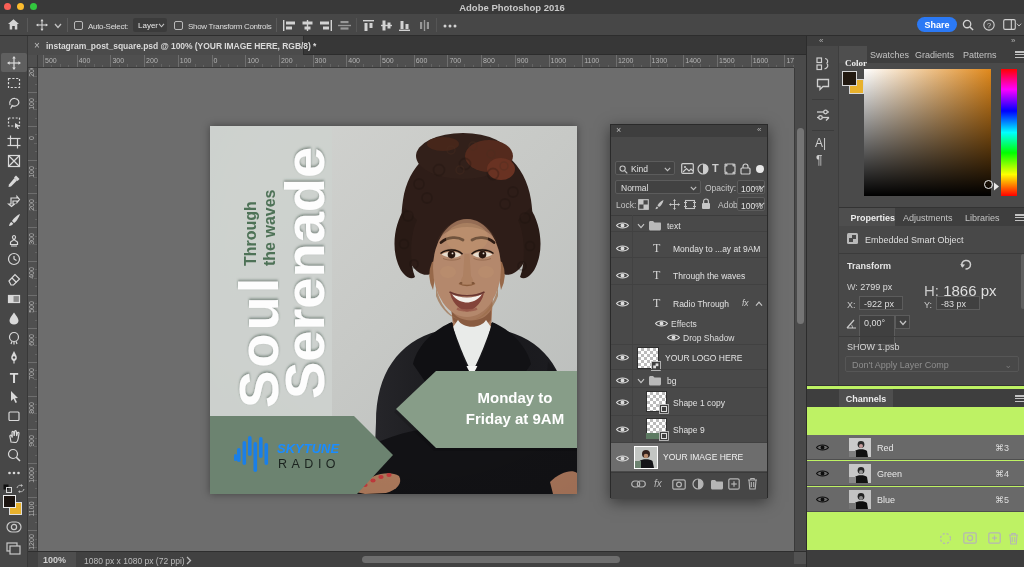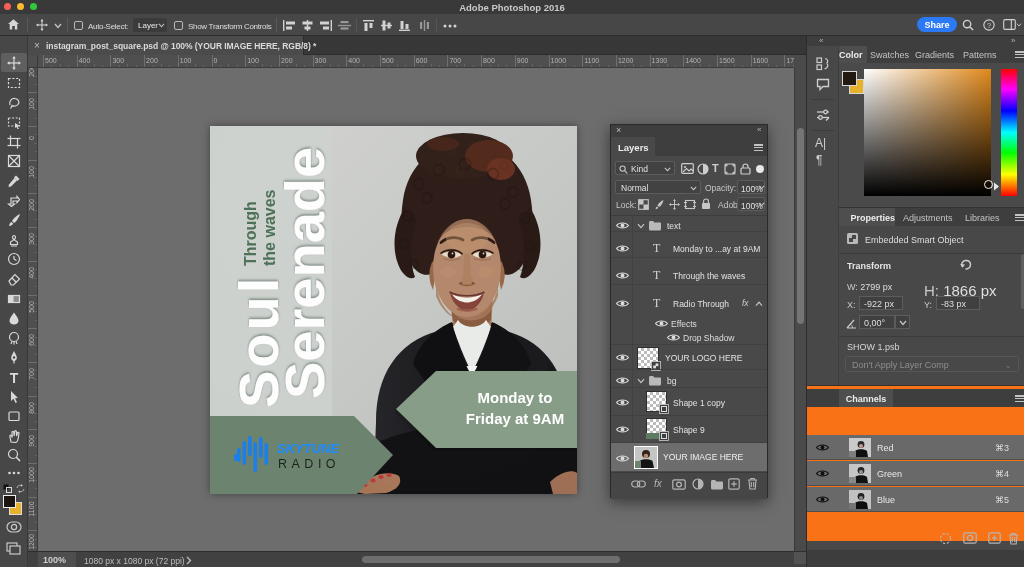--- a/index.html
+++ b/index.html
@@ -613,21 +613,21 @@
             <circle cx="4.5" cy="9.5" r="1.8" fill="#484848"></circle>
             <path d="M10 12.5 L13 9.5 L10 12.5 Z"></path>
           </g>
         </svg>
 <div class="ab" style="left:5px;top:84px;width:22px;height:1px;background:#3c3c3c;"></div>
 <div class="ab" style="left:8px;top:90px;font-size:12px;color:#cfcfcf;">A|</div>
 <div class="ab" style="left:9px;top:107px;font-size:12px;color:#cfcfcf;">¶</div>
 </div>
 <div class="ab" style="left:32px;top:10px;width:186px;height:161px;background:#4a4a4a;">
 <div class="ab" style="left:0;top:0;width:186px;height:17px;background:#3e3e3e;">
-<div class="ab" style="left:0;top:0;width:28px;height:17px;background:#4e4e4e;color:#ededed;font-size:9px;font-weight:bold;text-align:left;padding-top:4px;">Color</div>
+<div class="ab" style="left:0;top:0;width:28px;height:17px;background:#4e4e4e;color:#ededed;font-size:9px;font-weight:bold;text-align:right;padding-top:12px;font-family:Liberation Serif, serif;">Color</div>
 <div class="ab" style="left:31px;top:4px;color:#c3c3c3;font-size:9px;">Swatches</div>
 <div class="ab" style="left:76px;top:4px;color:#c3c3c3;font-size:9px;">Gradients</div>
 <div class="ab" style="left:124px;top:4px;color:#c3c3c3;font-size:9px;">Patterns</div>
 <div class="ab" style="left:176px;top:5px;width:9px;height:7px;border-top:2px solid #c3c3c3;border-bottom:1px solid #c3c3c3;">
             <div style="margin-top:1px;height:1px;background:#c3c3c3;"></div>
           </div>
 </div>
 <div class="ab" style="left:10px;top:33px;width:15px;height:15px;background:#e8b12c;border:1px solid #d8d8d8;"></div>
 <div class="ab" style="left:3px;top:25px;width:15px;height:15px;background:#221910;border:1px solid #d8d8d8;"></div>
 <div class="ab" style="left:25px;top:23px;width:127px;height:127px;background:linear-gradient(to bottom, rgba(0,0,0,0) 0%, #000 100%), linear-gradient(to right, #fff 0%, #e0891c 100%);"></div>
@@ -661,32 +661,32 @@
 <div class="ab" style="left:8px;top:74px;font-size:9px;color:#c9c9c9;">W: <span style="color:#dedede">2799 px</span></div>
 <div class="ab" style="left:85px;top:74px;font-size:15px;color:#c9c9c9;">H: <span style="color:#dedede">1866 px</span></div>
 <div class="ab" style="left:8px;top:92px;font-size:9px;color:#c9c9c9;">X:</div>
 <div class="ab" style="left:20px;top:88px;width:44px;height:14px;background:#404040;border:1px solid #5c5c5c;font-size:9px;color:#dedede;padding:2px 0 0 4px;">-922 px</div>
 <div class="ab" style="left:85px;top:92px;font-size:9px;color:#c9c9c9;">Y:</div>
 <div class="ab" style="left:97px;top:88px;width:44px;height:14px;background:#404040;border:1px solid #5c5c5c;font-size:9px;color:#dedede;padding:2px 0 0 4px;">-83 px</div>
 <svg class="ic" style="left:7px;top:110px" width="12" height="11" viewBox="0 0 12 11">
           <path d="M1 10 L10 10 M1 10 L8 2" stroke="#c9c9c9" stroke-width="1.2" fill="none"></path>
           <path d="M6.5 10 C6.5 8 5.5 6.5 4 6" stroke="#c9c9c9" stroke-width="1" fill="none"></path>
         </svg>
-<div class="ab" style="left:20px;top:107px;width:36px;height:14px;background:#404040;border:1px solid #5c5c5c;font-size:9px;color:#dedede;padding:2px 0 0 4px;">0,00°</div>
+<div class="ab" style="left:20px;top:107px;width:36px;height:30px;background:#404040;border:1px solid #5c5c5c;font-size:9px;color:#dedede;padding:2px 0 0 4px;">0,00°</div>
 <div class="ab" style="left:56px;top:107px;width:15px;height:14px;background:#404040;border:1px solid #5c5c5c;">
           <svg style="margin:4px 0 0 3px" width="8" height="6" viewBox="0 0 8 6">
             <path d="M1 1 L4 4.5 L7 1" stroke="#c2c2c2" stroke-width="1.2" fill="none"></path>
           </svg>
         </div>
 <div class="ab" style="left:0px;top:128px;width:186px;height:1px;background:#3b3b3b;"></div>
 <div class="ab" style="left:8px;top:134px;font-size:9px;color:#d6d6d6;">SHOW 1.psb</div>
 <div class="ab" style="left:6px;top:148px;width:174px;height:16px;border:1px solid #565656;border-radius:2px;font-size:9px;color:#8e8e8e;padding:3px 0 0 6px;">Don't Apply Layer Comp<span style="float:right;margin-right:6px;color:#777;">⌄</span></div>
 <div class="ab" style="left:182px;top:46px;width:4px;height:55px;background:#5f5f5f;border-radius:2px;"></div>
 </div>
-<div class="ab" style="left:0px;top:349px;width:218px;height:156px;background:#f97316;border-top:1px solid #333;">
+<div class="ab" style="left:0px;top:349px;width:218px;height:182px;background:#bef264;border-top:1px solid #333;">
 <div class="ab" style="left:0;top:3px;width:218px;height:18px;background:#3e3e3e;">
 <div class="ab" style="left:32px;top:0;width:54px;height:18px;background:#4e4e4e;color:#ededed;font-size:9px;font-weight:bold;text-align:center;padding-top:5px;">Channels</div>
 <div class="ab" style="left:208px;top:6px;width:9px;height:7px;border-top:2px solid #c3c3c3;border-bottom:1px solid #c3c3c3;">
             <div style="margin-top:1px;height:1px;background:#c3c3c3;"></div>
           </div>
 </div>
 <div class="ab" style="left:0;top:49px;width:218px;height:25px;background:#696969;border-bottom:1px solid #4e4e4e;">
 <svg class="ic" style="left:9px;top:8px" width="13" height="9" viewBox="0 0 13 9">
             <path d="M0.5 4.5 C3 1.2 10 1.2 12.5 4.5 C10 7.8 3 7.8 0.5 4.5 Z" stroke="#0f0f0f" stroke-width="1.1" fill="none"></path>
             <circle cx="6.5" cy="4.5" r="1.9" fill="#0f0f0f"></circle>
@@ -747,26 +747,20 @@
           <path d="M1 3 H10 M2 3 L2.8 12 H8.2 L9 3 M3.8 3 V1.5 H7.2 V3 M4.3 5 V10 M6.7 5 V10" stroke="#b5b5b5" stroke-width="1.1" fill="none"></path>
         </svg>
 <div class="ab" style="left:0;top:164px;width:218px;height:18px;background:#3d3d3d;"></div>
 </div>
 </div>
 <div class="ab" style="left:610px;top:124px;width:158px;height:374px;background:#494949;border:1px solid #2a2a2a;box-shadow:0 4px 14px rgba(0,0,0,0.5);">
 <div class="ab" style="left:0;top:0;width:156px;height:12px;background:#3e3e3e;">
 <div class="ab" style="left:5px;top:0px;font-size:9px;color:#bdbdbd;">×</div>
 <div class="ab" style="left:146px;top:0px;font-size:8px;color:#b0b0b0;">«</div>
 </div>
-<div class="ab" style="left:0;top:12px;width:156px;height:19px;background:#3e3e3e;">
-<div class="ab" style="left:0;top:0;width:44px;height:19px;background:#494949;color:#ececec;font-size:9.5px;font-weight:bold;padding:5px 0 0 7px;">Layers</div>
-<div class="ab" style="left:143px;top:7px;width:9px;height:7px;border-top:2px solid #c3c3c3;border-bottom:1px solid #c3c3c3;">
-          <div style="margin-top:1px;height:1px;background:#c3c3c3;"></div>
-        </div>
-</div>
 <div class="ab" style="left:4px;top:36px;width:60px;height:14px;background:#424242;border:1px solid #5c5c5c;border-radius:2px;">
 <svg class="ic" style="left:3px;top:3px" width="9" height="9" viewBox="0 0 9 9">
           <circle cx="3.6" cy="3.6" r="2.6" stroke="#c6c6c6" stroke-width="1.1" fill="none"></circle>
           <line x1="5.6" y1="5.6" x2="8.3" y2="8.3" stroke="#c6c6c6" stroke-width="1.2"></line>
         </svg>
 <div class="ab" style="left:15px;top:2px;font-size:8.5px;color:#e2e2e2;">Kind</div>
 <svg class="ic" style="left:48px;top:5px" width="7" height="5" viewBox="0 0 7 5">
           <path d="M0.8 0.8 L3.5 3.6 L6.2 0.8" stroke="#c2c2c2" stroke-width="1.1" fill="none"></path>
         </svg>
 </div>

